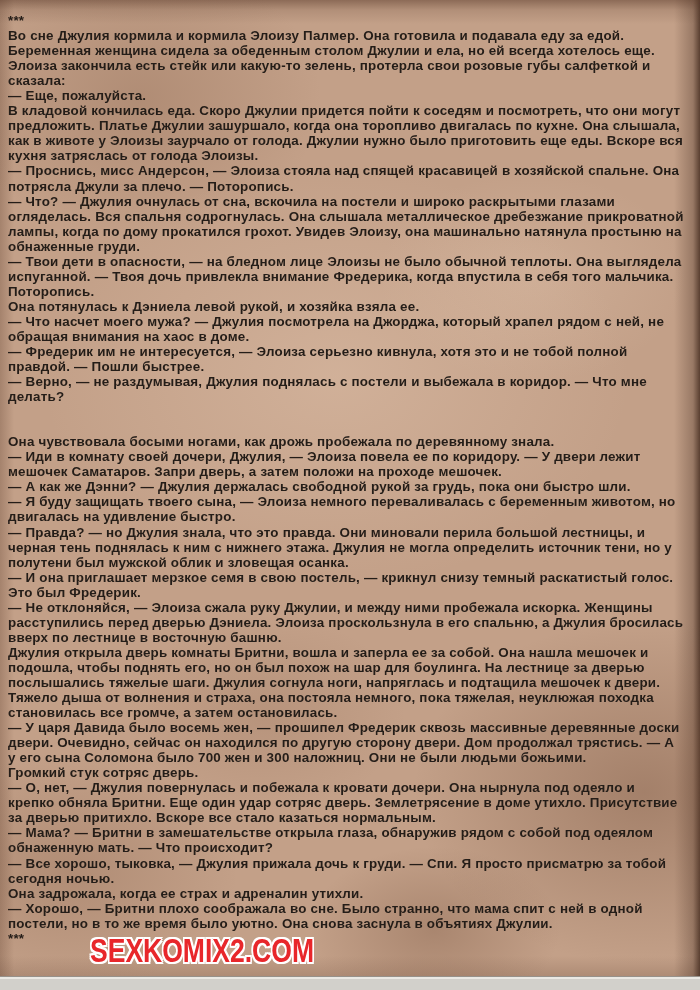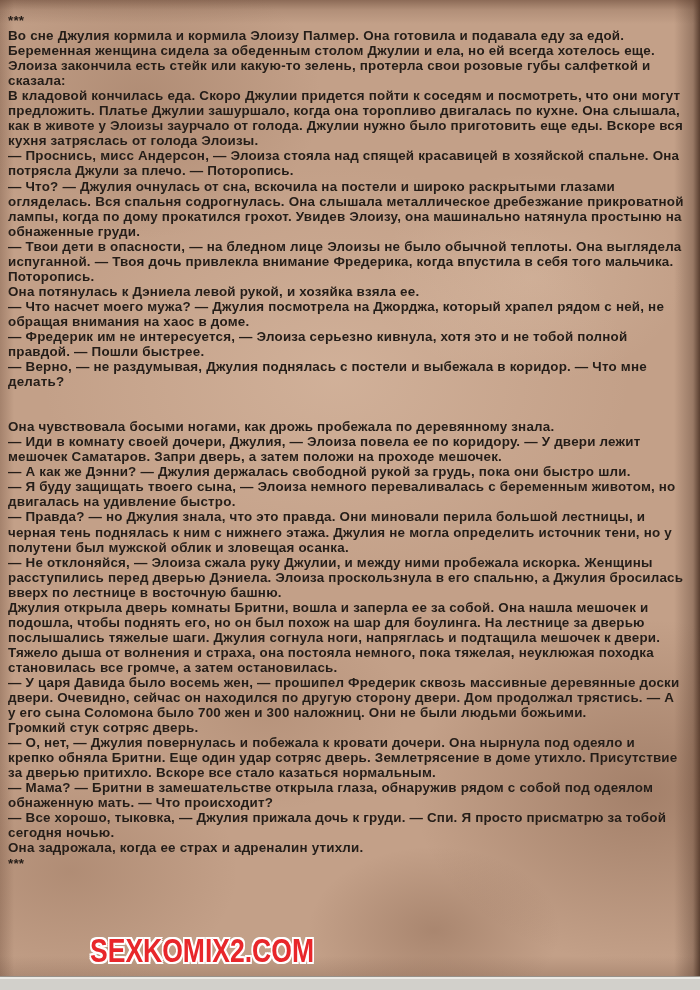--- a/index.html
+++ b/index.html
@@ -49,41 +49,44 @@
     box-shadow: inset 0 2px 0 #ebe9e4;
   }
 </style>
 </head>
 <body>
 
 <div class="page">
   <div class="text-col">
       <div class="para">***</div>
       <div class="para">Во сне Джулия кормила и кормила Элоизу Палмер. Она готовила и подавала еду за едой. Беременная женщина сидела за обеденным столом Джулии и ела, но ей всегда хотелось еще. Элоиза закончила есть стейк или какую-то зелень, протерла свои розовые губы салфеткой и сказала:</div>
+      <div class="para">— Еще, пожалуйста.</div>
       <div class="para">В кладовой кончилась еда. Скоро Джулии придется пойти к соседям и посмотреть, что они могут предложить. Платье Джулии зашуршало, когда она торопливо двигалась по кухне. Она слышала, как в животе у Элоизы заурчало от голода. Джулии нужно было приготовить еще еды. Вскоре вся кухня затряслась от голода Элоизы.</div>
       <div class="para">— Проснись, мисс Андерсон, — Элоиза стояла над спящей красавицей в хозяйской спальне. Она потрясла Джули за плечо. — Поторопись.</div>
       <div class="para">— Что? — Джулия очнулась от сна, вскочила на постели и широко раскрытыми глазами огляделась. Вся спальня содрогнулась. Она слышала металлическое дребезжание прикроватной лампы, когда по дому прокатился грохот. Увидев Элоизу, она машинально натянула простыню на обнаженные груди.</div>
       <div class="para">— Твои дети в опасности, — на бледном лице Элоизы не было обычной теплоты. Она выглядела испуганной. — Твоя дочь привлекла внимание Фредерика, когда впустила в себя того мальчика. Поторопись.</div>
       <div class="para">Она потянулась к Дэниела левой рукой, и хозяйка взяла ее.</div>
       <div class="para">— Что насчет моего мужа? — Джулия посмотрела на Джорджа, который храпел рядом с ней, не обращая внимания на хаос в доме.</div>
       <div class="para">— Фредерик им не интересуется, — Элоиза серьезно кивнула, хотя это и не тобой полной правдой. — Пошли быстрее.</div>
       <div class="para">— Верно, — не раздумывая, Джулия поднялась с постели и выбежала в коридор. — Что мне делать?</div>
       <div class="scene-gap"></div>
       <div class="para">Она чувствовала босыми ногами, как дрожь пробежала по деревянному знала.</div>
       <div class="para">— Иди в комнату своей дочери, Джулия, — Элоиза повела ее по коридору. — У двери лежит мешочек Саматаров. Запри дверь, а затем положи на проходе мешочек.</div>
       <div class="para">— А как же Дэнни? — Джулия держалась свободной рукой за грудь, пока они быстро шли.</div>
       <div class="para">— Я буду защищать твоего сына, — Элоиза немного переваливалась с беременным животом, но двигалась на удивление быстро.</div>
       <div class="para">— Правда? — но Джулия знала, что это правда. Они миновали перила большой лестницы, и черная тень поднялась к ним с нижнего этажа. Джулия не могла определить источник тени, но у полутени был мужской облик и зловещая осанка.</div>
+      <div class="para">— И она приглашает мерзкое семя в свою постель, — крикнул снизу темный раскатистый голос. Это был Фредерик.</div>
       <div class="para">— Не отклоняйся, — Элоиза сжала руку Джулии, и между ними пробежала искорка. Женщины расступились перед дверью Дэниела. Элоиза проскользнула в его спальню, а Джулия бросилась вверх по лестнице в восточную башню.</div>
       <div class="para">Джулия открыла дверь комнаты Бритни, вошла и заперла ее за собой. Она нашла мешочек и подошла, чтобы поднять его, но он был похож на шар для боулинга. На лестнице за дверью послышались тяжелые шаги. Джулия согнула ноги, напряглась и подтащила мешочек к двери. Тяжело дыша от волнения и страха, она постояла немного, пока тяжелая, неуклюжая походка становилась все громче, а затем остановилась.</div>
       <div class="para">— У царя Давида было восемь жен, — прошипел Фредерик сквозь массивные деревянные доски двери. Очевидно, сейчас он находился по другую сторону двери. Дом продолжал трястись. — А у его сына Соломона было 700 жен и 300 наложниц. Они не были людьми божьими.</div>
       <div class="para">Громкий стук сотряс дверь.</div>
       <div class="para">— О, нет, — Джулия повернулась и побежала к кровати дочери. Она нырнула под одеяло и крепко обняла Бритни. Еще один удар сотряс дверь. Землетрясение в доме утихло. Присутствие за дверью притихло. Вскоре все стало казаться нормальным.</div>
       <div class="para">— Мама? — Бритни в замешательстве открыла глаза, обнаружив рядом с собой под одеялом обнаженную мать. — Что происходит?</div>
       <div class="para">— Все хорошо, тыковка, — Джулия прижала дочь к груди. — Спи. Я просто присматрю за тобой сегодня ночью.</div>
       <div class="para">Она задрожала, когда ее страх и адреналин утихли.</div>
+      <div class="para">— Хорошо, — Бритни плохо соображала во сне. Было странно, что мама спит с ней в одной постели, но в то же время было уютно. Она снова заснула в объятиях Джулии.</div>
       <div class="para">***</div>
     </div>
 
   <div class="watermark">SEXKOMIX2.COM</div>
 
   <div class="footer-strip"></div>
 </div>
 
 </body></html>

